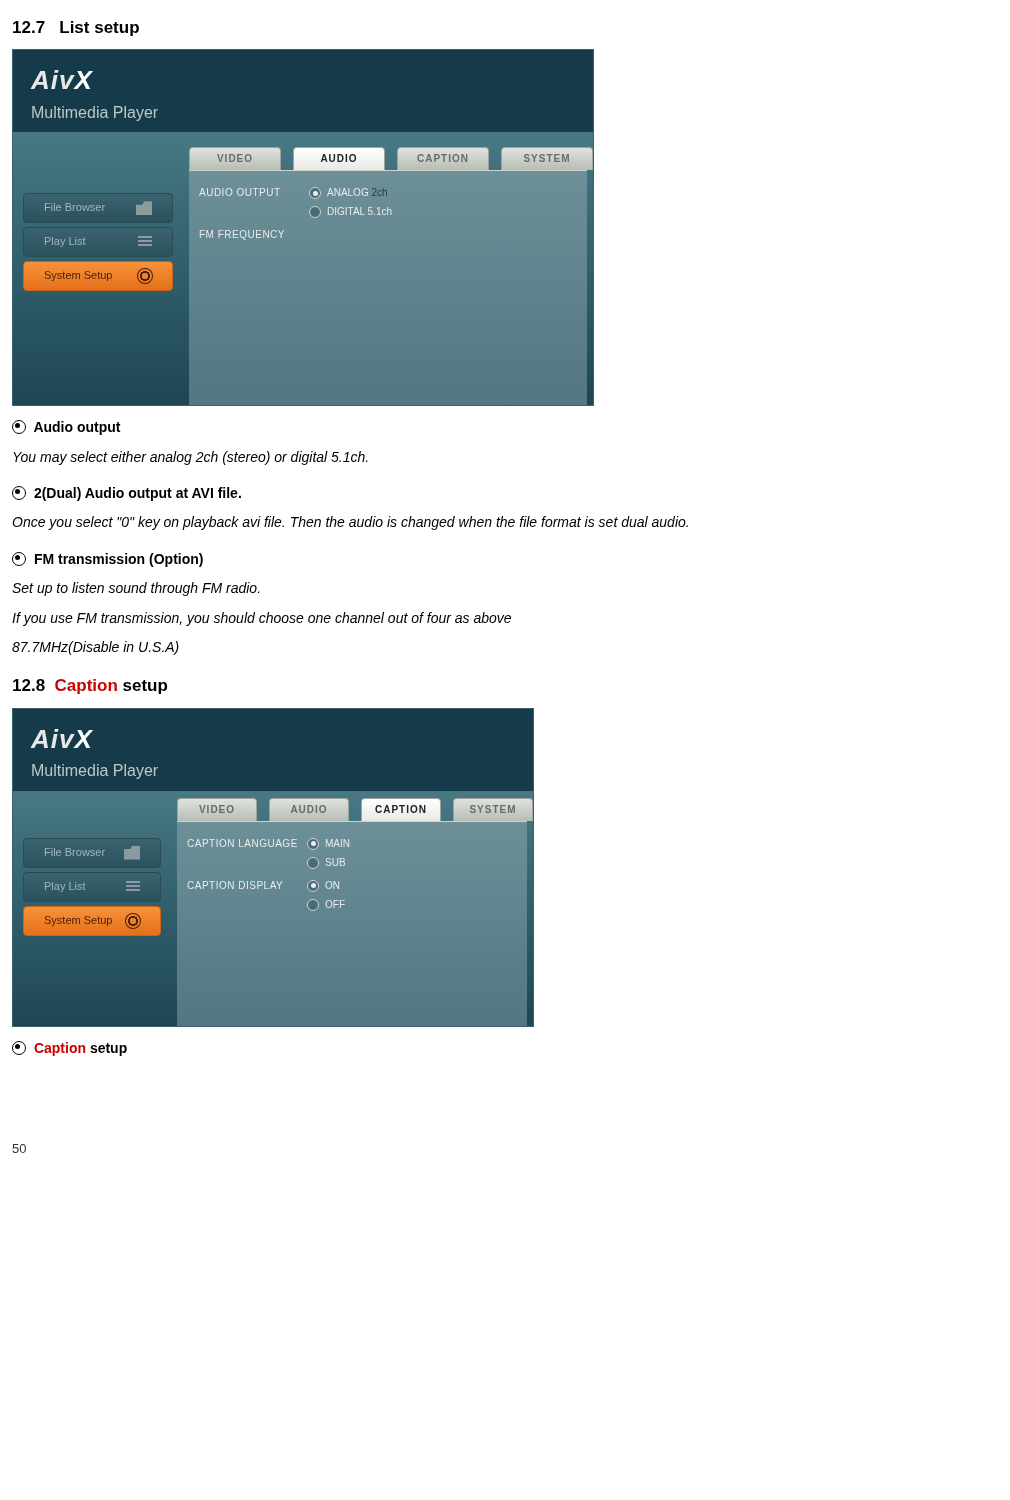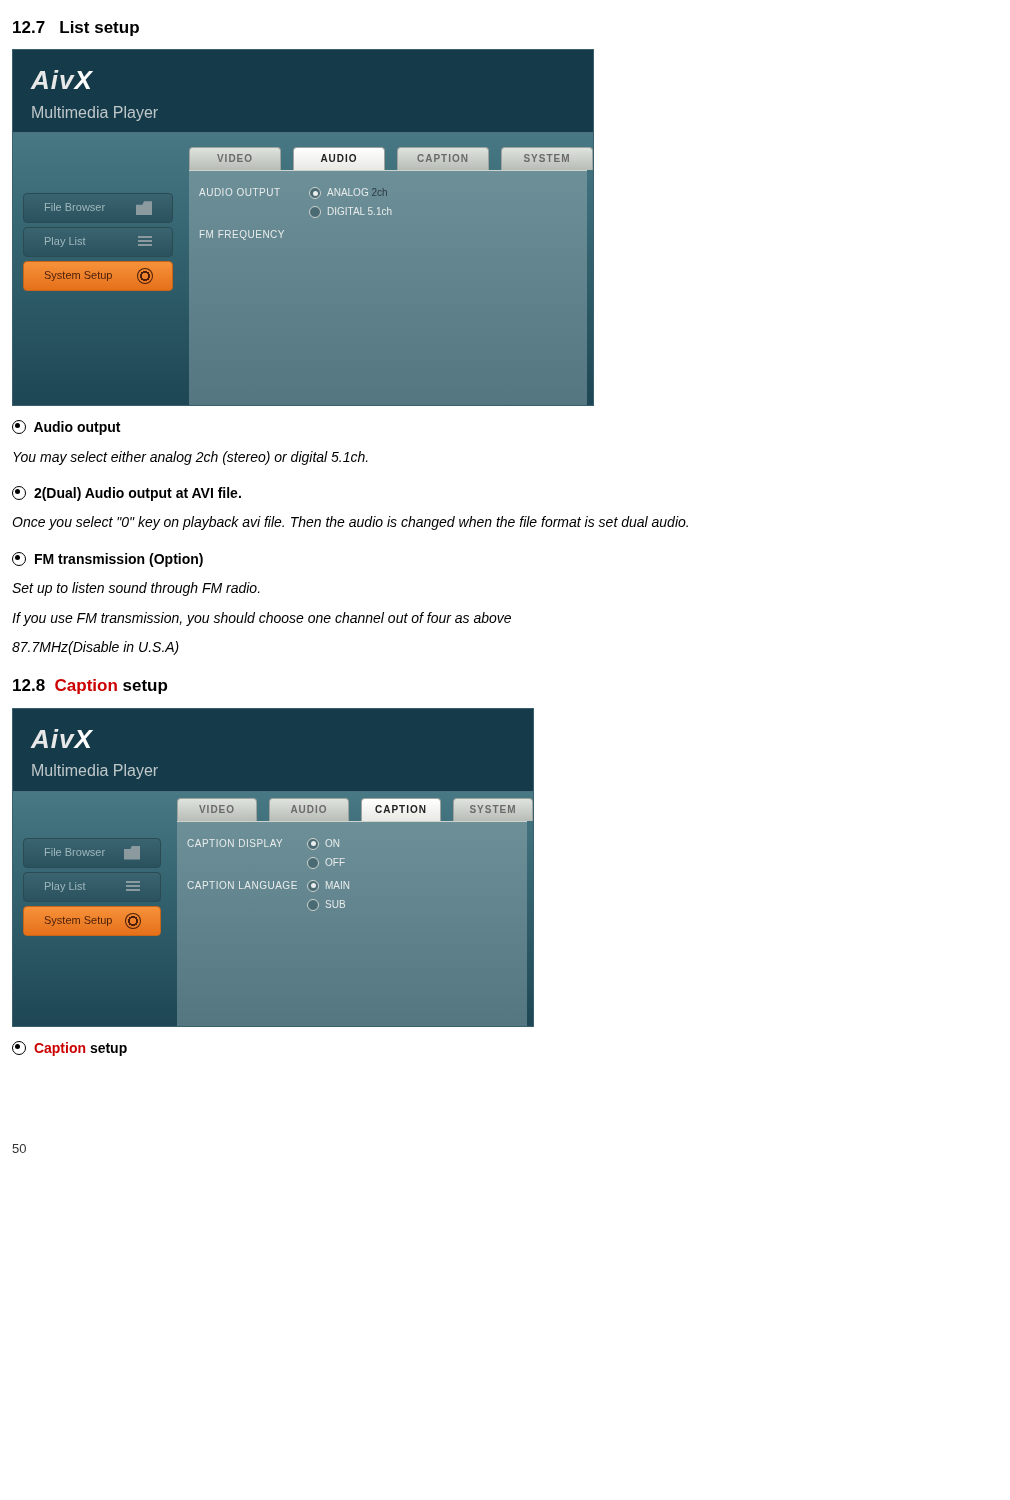--- a/index.html
+++ b/index.html
@@ -294,42 +294,42 @@
     </div>
     <div class="content" style="padding-top:6px">
       <div class="tabs">
         <div class="tab" style="width:78px">VIDEO</div>
         <div class="tab" style="width:78px">AUDIO</div>
         <div class="tab active" style="width:78px">CAPTION</div>
         <div class="tab" style="width:78px">SYSTEM</div>
       </div>
       <div class="panel">
         <div class="setting-row">
-          <div class="setting-label" style="width:120px">CAPTION DISPLAY</div>
+          <div class="setting-label" style="width:120px">CAPTION LANGUAGE</div>
           <div class="opts">
             <div class="opt">
               <span class="radio sel"></span>
-              <span>ON</span>
+              <span>MAIN</span>
             </div>
             <div class="opt">
               <span class="radio"></span>
-              <span>OFF</span>
+              <span>SUB</span>
             </div>
           </div>
         </div>
         <div class="setting-row">
-          <div class="setting-label" style="width:120px">CAPTION LANGUAGE</div>
+          <div class="setting-label" style="width:120px">CAPTION DISPLAY</div>
           <div class="opts">
             <div class="opt">
               <span class="radio sel"></span>
-              <span>MAIN</span>
+              <span>ON</span>
             </div>
             <div class="opt">
               <span class="radio"></span>
-              <span>SUB</span>
+              <span>OFF</span>
             </div>
           </div>
         </div>
       </div>
     </div>
   </div>
 </div>
 
 <div class="bullet-line">
   <span class="bullet"></span>

